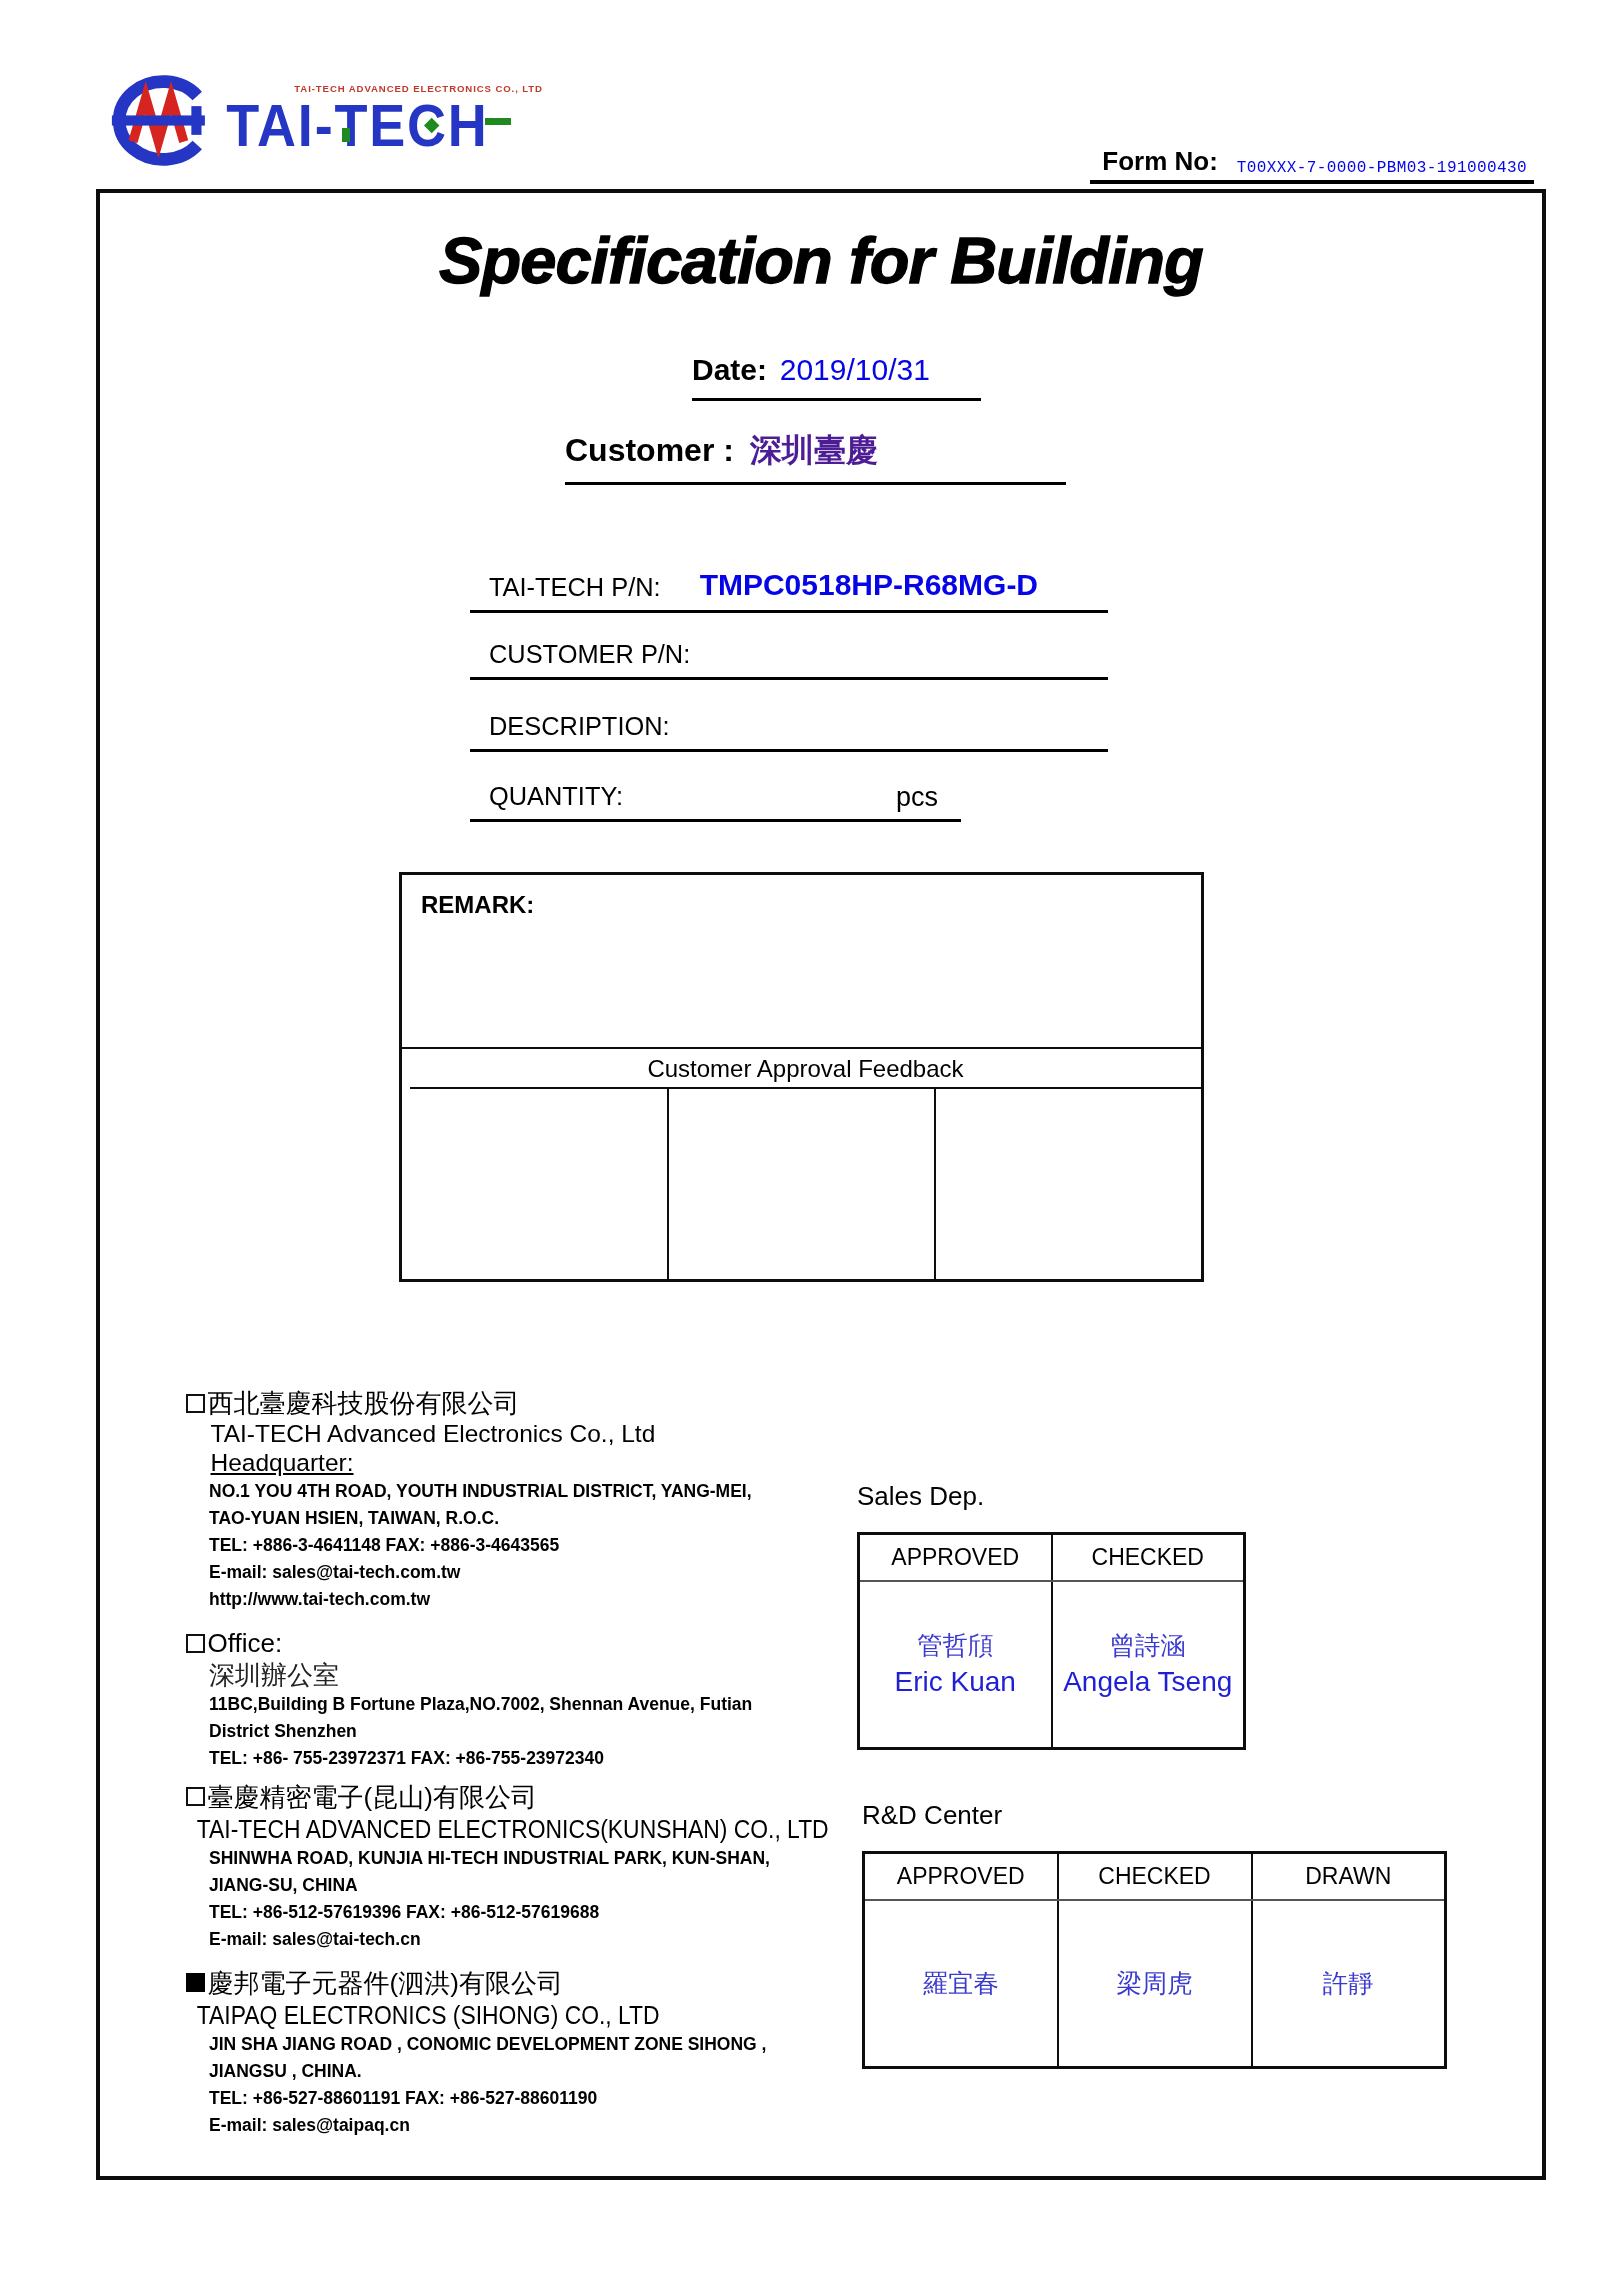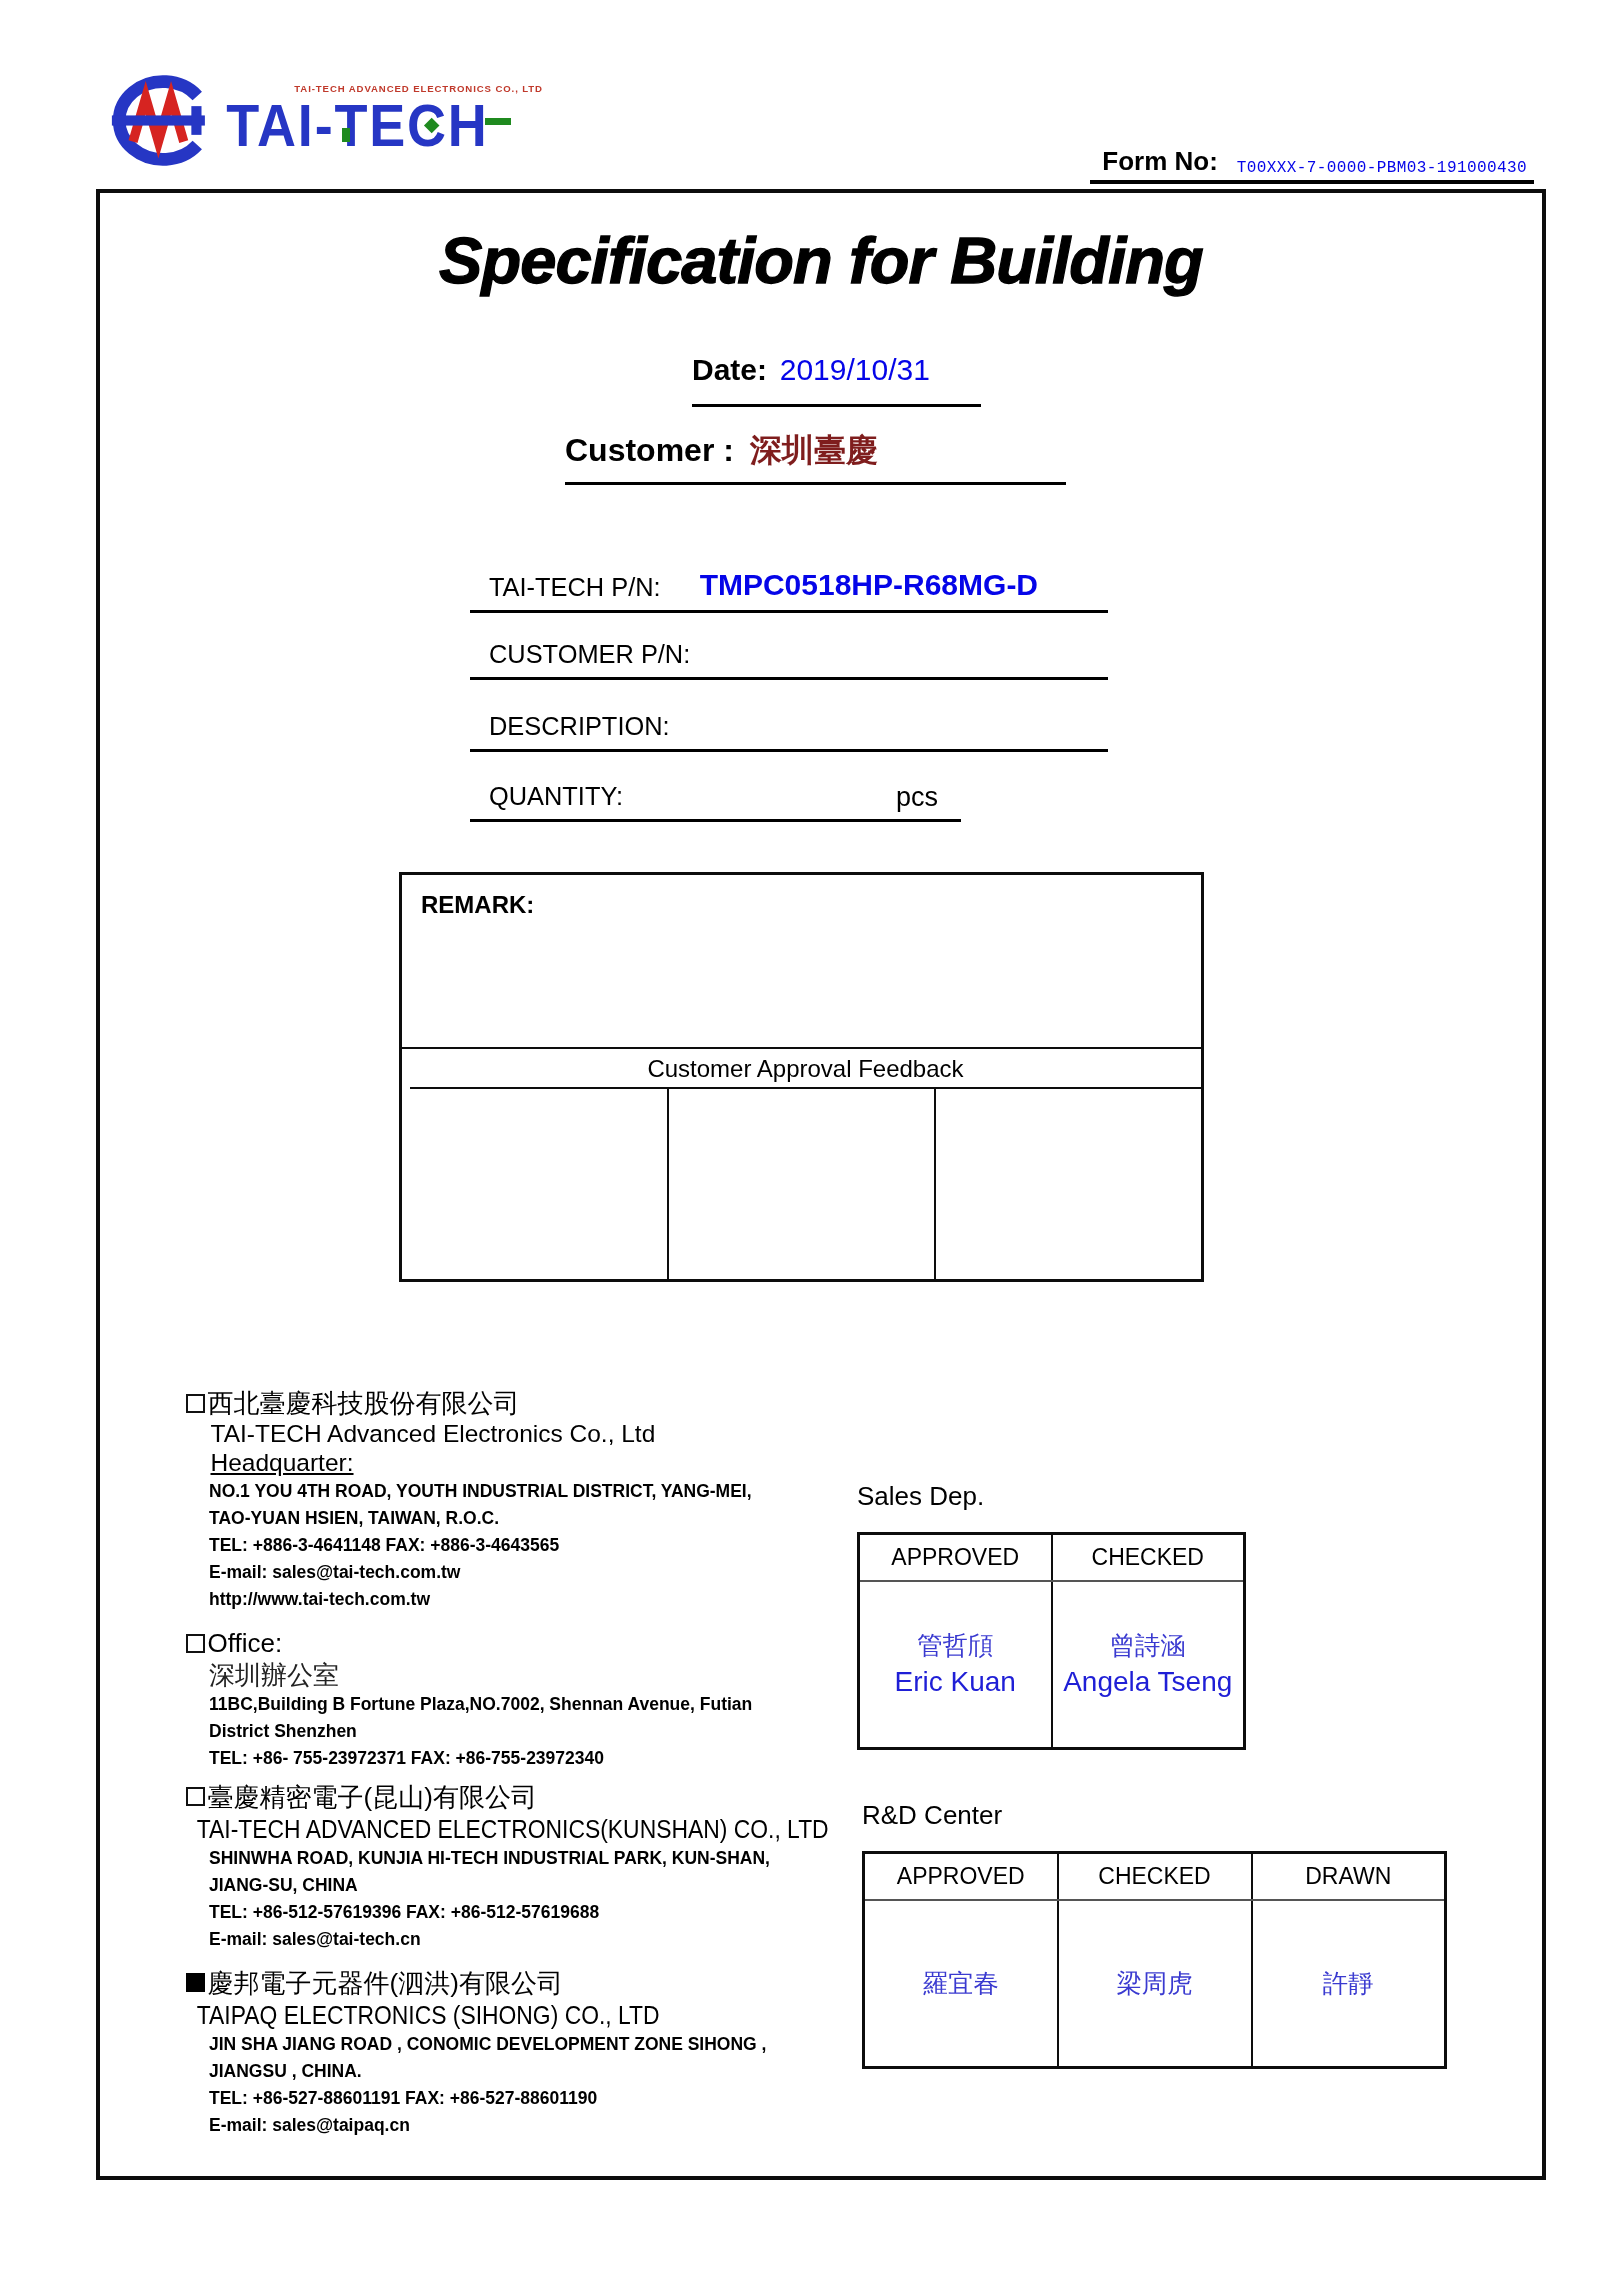--- a/index.html
+++ b/index.html
@@ -18,26 +18,26 @@
   .g-dash { position:absolute; width:26px; height:7px; background:#1f8a1f; left:259px; top:44px; }
   .g-tri { position:absolute; width:8px; height:14px; background:#1f8a1f; left:116px; top:54px; }
   
   .formno { position:absolute; left:1090px; top:145px; width:444px; height:39px; border-bottom:4.4px solid #000; display:flex; align-items:flex-end; gap:19px; padding:0 5.3px 3.5px 12.3px; }
   .formno-label { font-size:26px; font-weight:bold; }
   .formno-value { font-size:16px; color:#0505e8; letter-spacing:0.4px;font-family:Liberation Mono, monospace; }
   
   .frame { position:absolute; left:96px; top:189px; width:1450px; height:1991px; border:4.4px solid #0d0d0d; }
   
   .title { position:absolute; left:96px; top:223px; width:1450px; text-align:center; font-size:65px; font-style:italic; font-weight:bold; letter-spacing:-0.9px; -webkit-text-stroke:1.3px #000; }
-  .date-row { position:absolute; left:692px; top:353px; width:289px; border-bottom:3.5px solid #000; padding-bottom:17px; white-space:nowrap; }
+  .date-row { position:absolute; left:692px; top:353px; width:289px; border-bottom:3.5px solid #000; padding-bottom:11px; white-space:nowrap; }
   .date-row .lbl { font-size:30px; font-weight:bold; }
   .date-row .val { font-size:30px; color:#0505e8; margin-left:8.8px; }
   .customer-row { position:absolute; left:565px; top:429px; width:501px; border-bottom:3.5px solid #000; padding-bottom:8.8px; white-space:nowrap; }
   .customer-row .lbl { font-size:32px; font-weight:bold; }
-  .customer-row .val { font-size:32px; font-weight:bold; color:#7f1d1d; margin-left:12.3px; }
+  .customer-row .val { font-size:32px; font-weight:bold; color:#4c1d95; margin-left:12.3px; }
   
   .pn-row { position:absolute; left:470px; width:638px; height:47px; border-bottom:3.5px solid #000; display:flex; align-items:flex-end; padding:0 0 8px 19px; }
   .pn-row .lbl { font-size:25.4px; font-weight:normal; white-space:nowrap; }
   .pn-row .val { font-size:30px; font-weight:bold; color:#0505e8; margin-left:39px; white-space:nowrap; }
   .row-taitech  { top:566px; }
   .row-custpn   { top:633px; }
   .row-desc     { top:705px; }
   .row-qty      { top:775px; width:491px; position:absolute; }
   .row-qty .unit { position:absolute; right:23px; bottom:6.1px; font-size:27px; font-weight:normal; }
   

